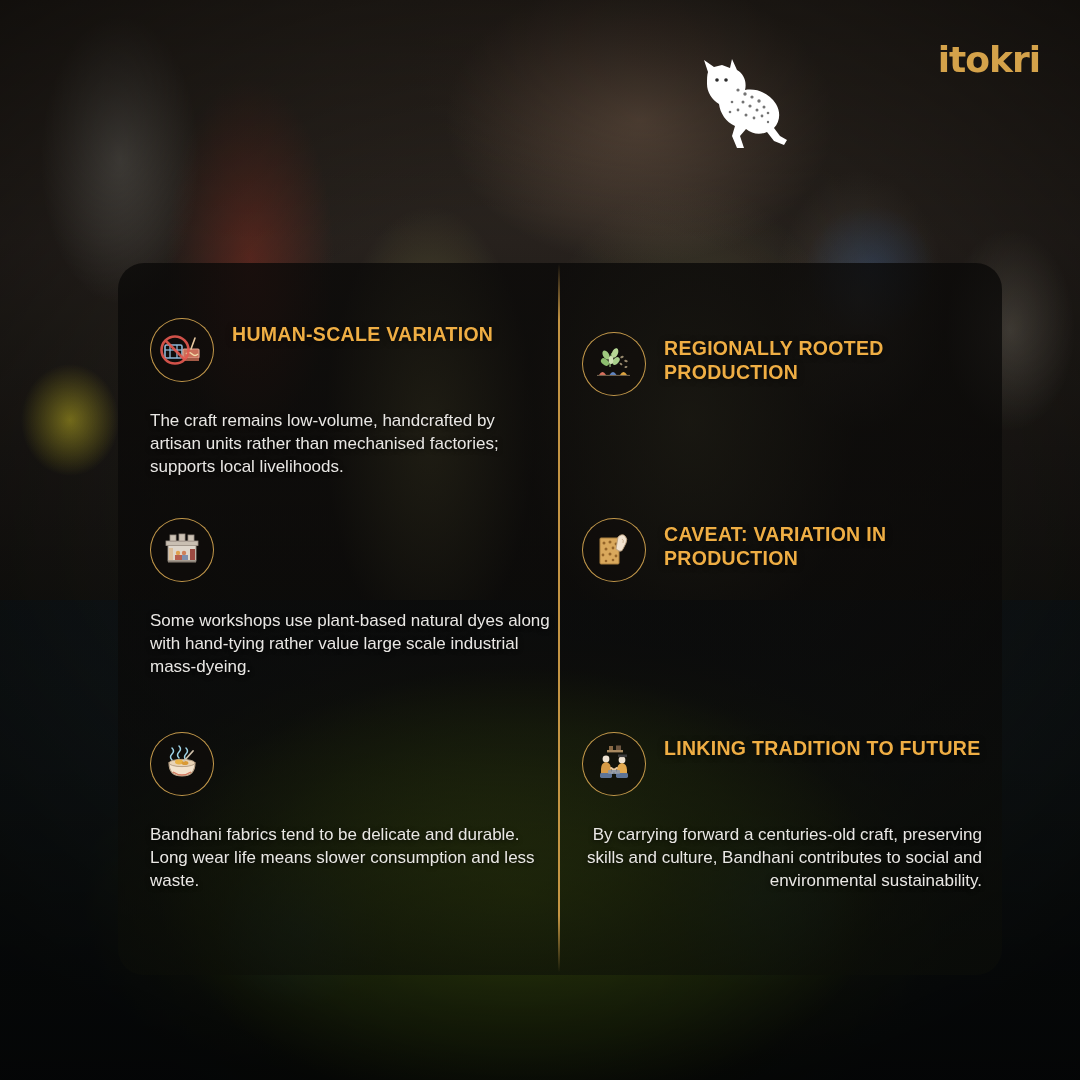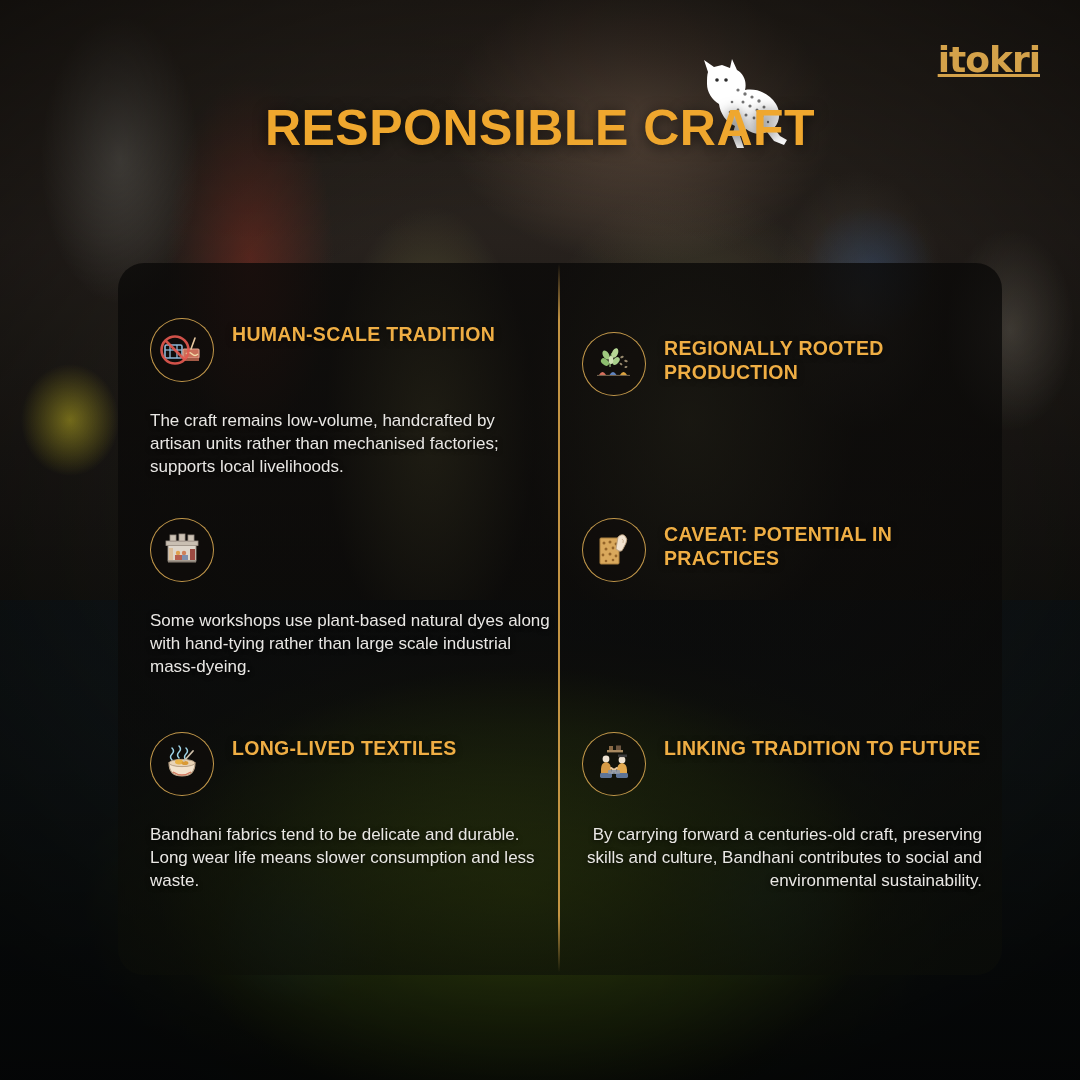--- a/index.html
+++ b/index.html
@@ -48,21 +48,20 @@
       radial-gradient(ellipse 820px 640px at 540px 470px, rgba(0,0,0,0) 40%, rgba(0,0,0,.55) 100%),
       linear-gradient(180deg, rgba(0,0,0,.35) 0%, rgba(0,0,0,.10) 22%, rgba(0,0,0,.12) 70%, rgba(0,0,0,.45) 100%);
   }
 
   
   .logo{
     position:absolute;right:40px;top:42px;
     font-size:36px;font-weight:700;letter-spacing:-1px;
     color:#d4a24a;line-height:1;
     font-family:"DejaVu Sans", sans-serif;
-    text-decoration:underline;
   }
   .cat-icon{
     position:absolute;left:688px;top:56px;width:110px;height:100px;
   }
   .title{
     position:absolute;left:0;right:0;top:100px;
     text-align:center;
     color:#EFA72E;
     font-size:50px;line-height:1.14;
     font-weight:800;letter-spacing:.5px;
@@ -146,21 +145,20 @@
       <circle cx="66" cy="62" r="1.4"></circle>
         <circle cx="74" cy="60" r="1.4"></circle>
       <circle cx="44" cy="46" r="1.3"></circle>
         <circle cx="42" cy="56" r="1.3"></circle>
       <circle cx="80" cy="57" r="1.3"></circle>
         <circle cx="80" cy="66" r="1.2"></circle>
     </g>
   </svg>
 
   <div class="title">
-    <span class="l2">RESPONSIBLE CRAFT</span>
   </div>
 
   <div class="panel"></div>
   <div class="divider"></div>
 
   <div class="item" style="left:150px;top:318px;">
     <div class="item-head">
       <div class="badge">
         <svg width="44" height="44" viewBox="0 0 44 44">
           <rect x="5" y="17" width="17" height="13" rx="1.5" fill="none" stroke="#8fb7d6" stroke-width="1.6"></rect>
@@ -168,21 +166,21 @@
           <line x1="10" y1="17" x2="10" y2="30" stroke="#8fb7d6" stroke-width="1.3"></line>
           <line x1="17" y1="17" x2="17" y2="30" stroke="#8fb7d6" stroke-width="1.3"></line>
           <rect x="23" y="21" width="16" height="9" rx="1" fill="#c9705a" stroke="#e0a08c" stroke-width="1.2"></rect>
           <path d="M31 21 L35 10" stroke="#e8c9a0" stroke-width="1.6" stroke-linecap="round"></path>
           <path d="M26 26 q3 -3 6 0 q3 3 6 0" stroke="#f2dca8" stroke-width="1.4" fill="none"></path>
           <rect x="23" y="30" width="16" height="3" fill="#a55a46"></rect>
           <circle cx="15" cy="22" r="13.5" fill="none" stroke="#e2584f" stroke-width="2.6" opacity=".92"></circle>
           <line x1="6" y1="13" x2="24" y2="31" stroke="#e2584f" stroke-width="2.6" opacity=".92"></line>
         </svg>
       </div>
-      <div class="item-title">HUMAN-SCALE TRADITION</div>
+      <div class="item-title">HUMAN-SCALE VARIATION</div>
     </div>
     <div class="item-body">The craft remains low-volume, handcrafted by artisan units rather than mechanised factories; supports local livelihoods.</div>
   </div>
 
   <div class="item" style="left:150px;top:518px;">
     <div class="item-head">
       <div class="badge">
         <svg width="44" height="44" viewBox="0 0 44 44">
           <rect x="8" y="17" width="28" height="16" fill="#ded6cb" stroke="#9b9085" stroke-width=".9"></rect>
           <rect x="6" y="13" width="32" height="4.5" fill="#c9bfb2" stroke="#9b9085" stroke-width=".8"></rect>
@@ -192,39 +190,38 @@
           <rect x="30" y="21" width="5" height="11" fill="#9c4a42"></rect>
           <rect x="9" y="20" width="4" height="12" fill="#d9b98f" opacity=".8"></rect>
           <circle cx="18" cy="25" r="2.2" fill="#e0a04e"></circle>
           <circle cx="24" cy="25" r="2.2" fill="#cf7f5a"></circle>
           <rect x="15" y="27" width="7" height="5" fill="#b85f4e"></rect>
           <rect x="22" y="27" width="6" height="5" fill="#7e8fae"></rect>
           <rect x="8" y="32.5" width="28" height="2" fill="#8d8379"></rect>
         </svg>
       </div>
     </div>
-    <div class="item-body">Some workshops use plant-based natural dyes along with hand-tying rather than large scale industrial mass-dyeing.</div>
+    <div class="item-body">Some workshops use plant-based natural dyes along with hand-tying rather value large scale industrial mass-dyeing.</div>
   </div>
 
   <div class="item" style="left:150px;top:732px;">
     <div class="item-head">
       <div class="badge">
         <svg width="44" height="44" viewBox="0 0 44 44">
           <path d="M12 6 q3 3 0 6 q-3 3 0 6" stroke="#9fd4e8" stroke-width="1.5" fill="none" stroke-linecap="round"></path>
           <path d="M19 4 q3 3 0 6 q-3 3 0 6" stroke="#9fd4e8" stroke-width="1.5" fill="none" stroke-linecap="round"></path>
           <path d="M26 6 q3 3 0 6 q-3 3 0 6" stroke="#9fd4e8" stroke-width="1.5" fill="none" stroke-linecap="round"></path>
           <path d="M9 21 q13 7 26 0 q0 13 -13 13 q-13 0 -13 -13 Z" fill="#f3e3cd" stroke="#b9a287" stroke-width="1.1"></path>
           <ellipse cx="22" cy="21" rx="13" ry="3.6" fill="#e8d3b6" stroke="#b9a287" stroke-width="1"></ellipse>
           <ellipse cx="19" cy="20" rx="4" ry="2.4" fill="#e8b245"></ellipse>
           <ellipse cx="25" cy="21" rx="3.4" ry="2" fill="#d99a36"></ellipse>
           <path d="M24 19 L33 9" stroke="#cfc0aa" stroke-width="1.8" stroke-linecap="round"></path>
           <path d="M13 30 q9 6 18 0" stroke="#d4795f" stroke-width="1.5" fill="none"></path>
         </svg>
       </div>
-      <div class="item-title">LONG-LIVED TEXTILES</div>
     </div>
     <div class="item-body">Bandhani fabrics tend to be delicate and durable. Long wear life means slower consumption and less waste.</div>
   </div>
 
   <div class="item rt" style="left:582px;top:332px;">
     <div class="item-head">
       <div class="badge">
         <svg width="44" height="44" viewBox="0 0 44 44">
           <path d="M18 25 q0 -9 2 -14" stroke="#7fa86a" stroke-width="1.4" fill="none"></path>
           <ellipse cx="14" cy="13" rx="3" ry="5" fill="#9fc97f" transform="rotate(-30 14 13)"></ellipse>
@@ -262,21 +259,21 @@
               <circle cx="11" cy="27" r="1.4"></circle>
             <circle cx="18" cy="26" r="1.5"></circle>
               <circle cx="24" cy="28" r="1.4"></circle>
               <circle cx="14" cy="33" r="1.3"></circle>
             <circle cx="21" cy="32" r="1.3"></circle>
           </g>
           <path d="M26 9 q4 -4 7 -1 q3 3 1 7 l-3 6 q-1 3 -4 2 l-3 -2 z" fill="#f2e3d0" stroke="#b99e7d" stroke-width=".9"></path>
           <path d="M30 11 q2 1 1 4" stroke="#c4a887" stroke-width=".8" fill="none"></path>
         </svg>
       </div>
-      <div class="item-title">CAVEAT: POTENTIAL IN PRACTICES</div>
+      <div class="item-title">CAVEAT: VARIATION IN PRODUCTION</div>
     </div>
   </div>
 
   <div class="item rt" style="left:582px;top:732px;text-align:right;">
     <div class="item-head">
       <div class="badge">
         <svg width="44" height="44" viewBox="0 0 44 44">
           <rect x="15" y="8" width="16" height="2.4" fill="#a8895f"></rect>
           <rect x="17" y="4" width="4" height="4" fill="#8a6a46"></rect>
           <rect x="24" y="3.5" width="5" height="4.5" fill="#6e5640"></rect>

